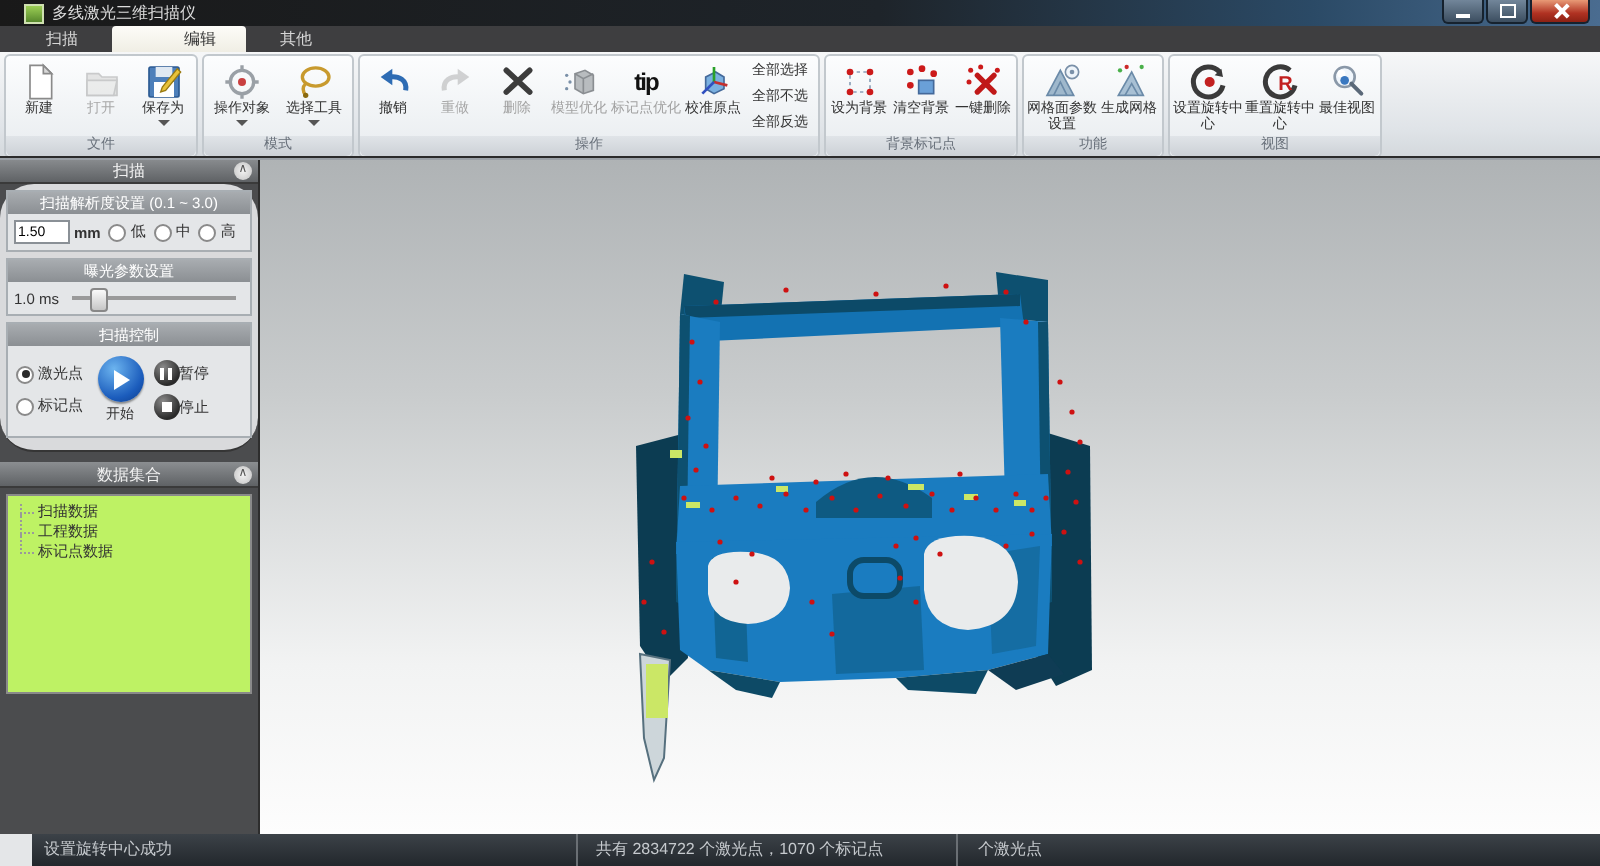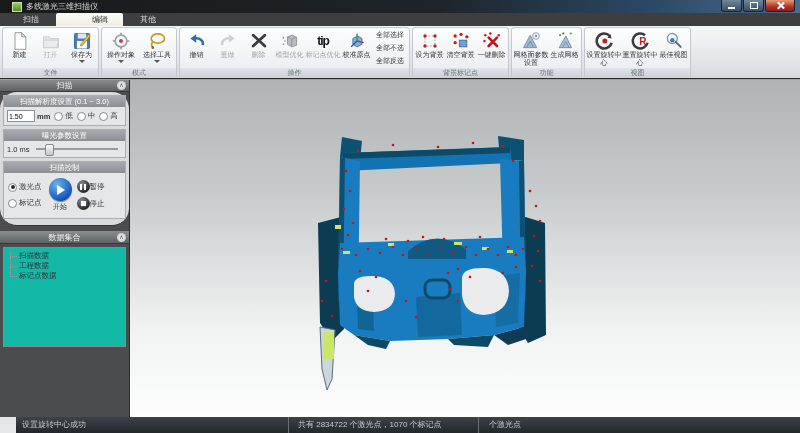--- a/index.html
+++ b/index.html
@@ -90,21 +90,21 @@
     border-left:8px solid #fff;margin-left:2px;}
   .play-lbl{font-size:7px;color:#333;margin-top:1px;}
   .mini-col{display:flex;flex-direction:column;gap:4px;}
   .mini-row{display:flex;align-items:center;gap:0;font-size:7.5px;color:#333;}
   .mini-btn{width:13px;height:13px;border-radius:50%;
     background:radial-gradient(circle at 35% 28%,#8a8a8a,#2a2a2a 70%);
     display:flex;align-items:center;justify-content:center;}
   .pause-bars{display:flex;gap:1.5px;}
   .pause-bars i{width:1.8px;height:6px;background:#fff;display:block;}
   .stop-sq{width:5px;height:5px;background:#fff;}
-  .listbox{margin:3px;background:#14b8a6;border:1px solid #8a8a8a;height:92px;padding:3px 0;}
+  .listbox{margin:3px;background:#bef264;border:1px solid #8a8a8a;height:92px;padding:3px 0;}
   .tree-item{font-size:7.5px;color:#333;padding-left:15px;position:relative;line-height:10px;}
   .tree-item::before{content:"";position:absolute;left:6px;top:-4px;width:6px;height:9px;
     border-left:1px dotted #9a9a9a;border-bottom:1px dotted #9a9a9a;}
   .tree-item:first-child::before{top:1px;height:4px;}
 
   
   .viewport{position:absolute;left:130px;top:0;right:0;bottom:0;
     background:linear-gradient(#afb3b5 0%,#c9cccd 35%,#f2f3f3 75%,#fdfdfd 100%);}
   .model{position:absolute;left:168px;top:52px;width:250px;height:262px;}
 

